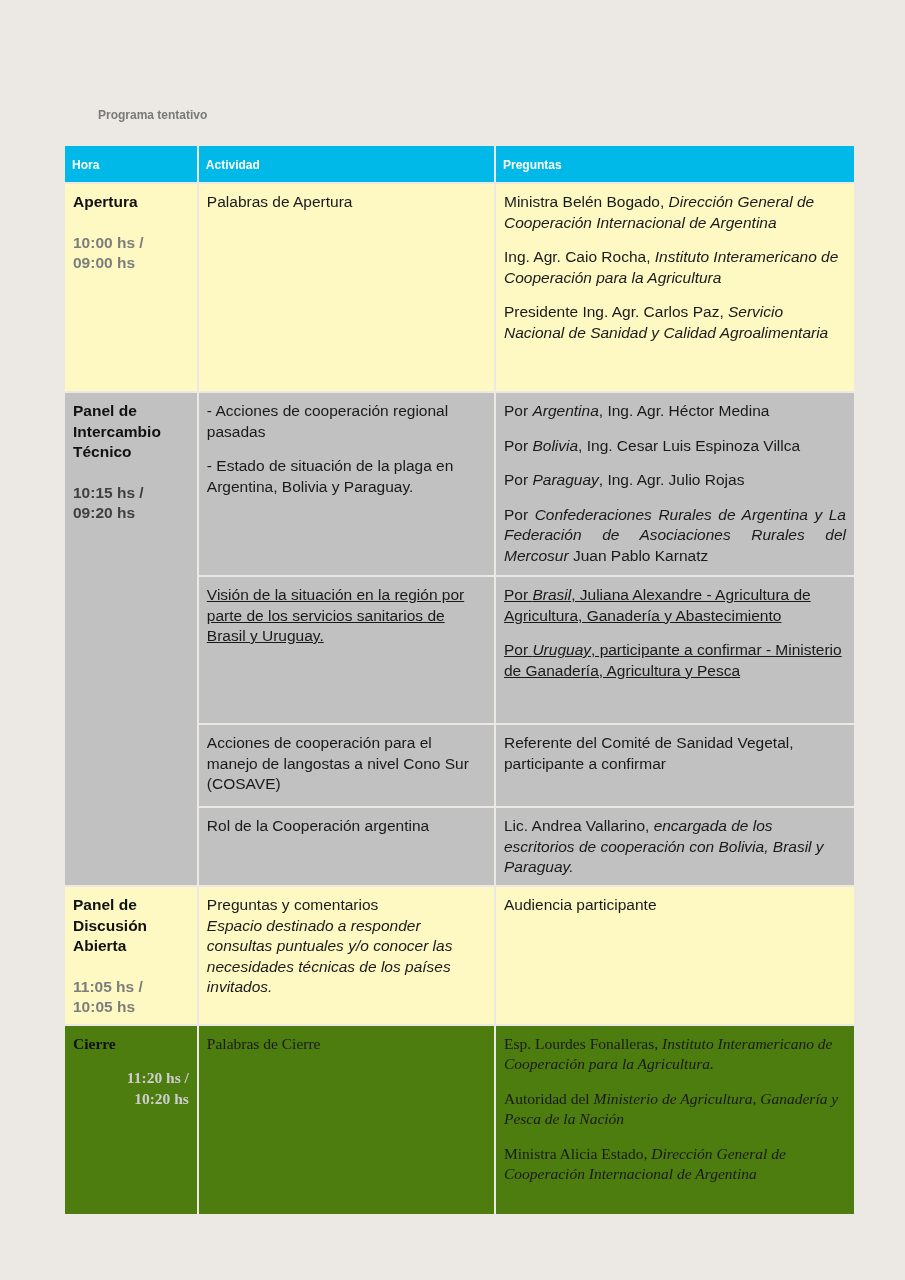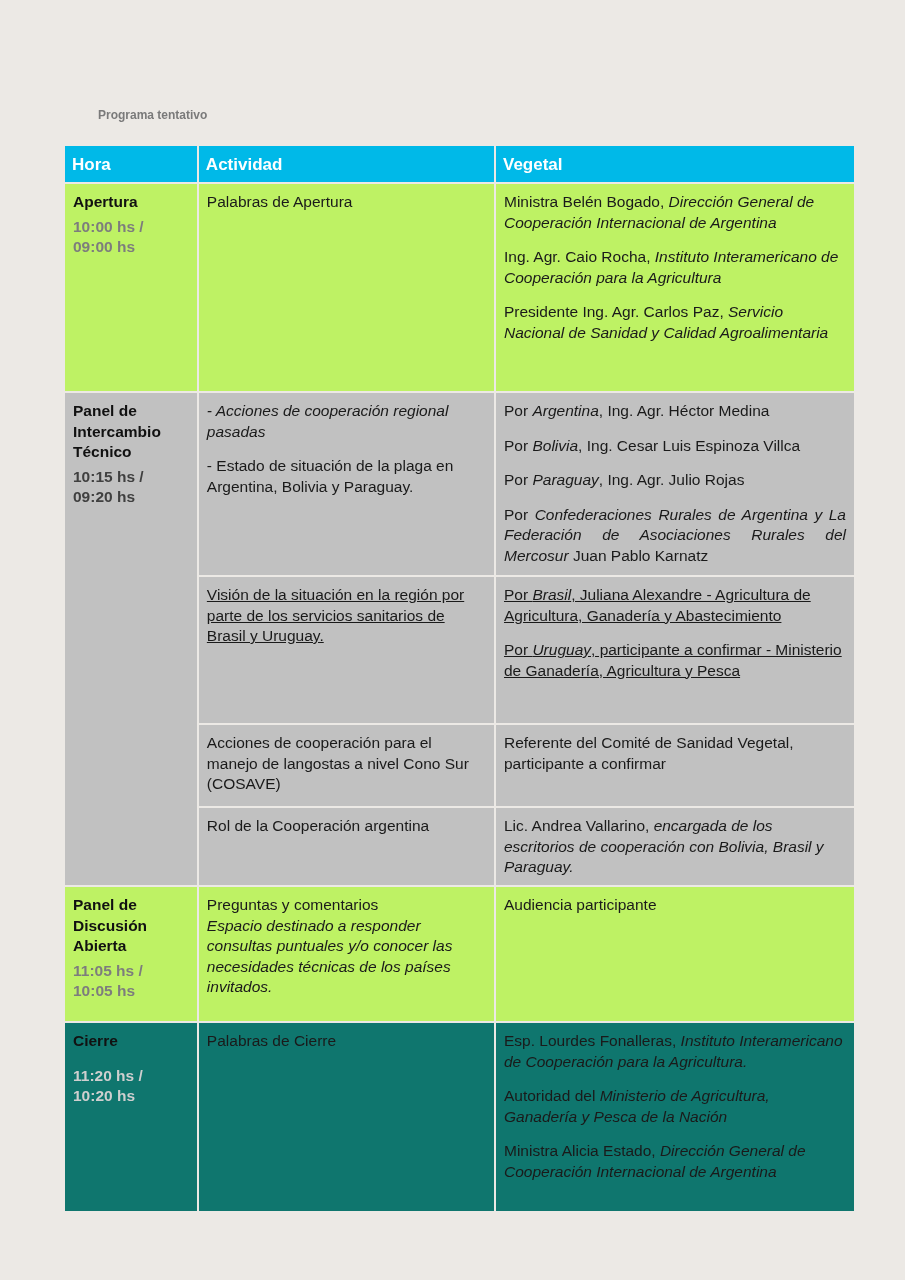--- a/index.html
+++ b/index.html
@@ -13,54 +13,54 @@
 
   table.program {
     position: absolute; left: 63px; top: 146px;
     width: 793px;
     border-collapse: separate; border-spacing: 2px 0;
     font-size: 15.5px; line-height: 20.5px;
   }
   table.program td, table.program th { vertical-align: top; text-align: left; }
 
   thead th {
-    background: #00b9e8; color: #ffffff; font-weight: bold; font-size: 17px;
+    background: #00b9e8; color: #ffffff; font-weight: bold; font-size: 12px;
     height: 38px; padding: 9px 7px 0 7px;
     border-bottom: 2px solid #ece9e5;
   }
   .col-hora { width: 132px; }
   .col-act { width: 296px; }
   .col-ora { width: 359px; }
 
   tbody td { padding: 8px 8px 6px 8px; border-bottom: 2px solid #ece9e5; }
-  tr.light td { background: #bef264; }
+  tr.light td { background: #fef9c3; }
   tr.mid td { background: #c1c1c1; }
-  tr.dark td { background: #0f766e; }
+  tr.dark td { background: #4d7c0f; font-family: Liberation Serif, serif; }
 
   .hora-name { font-weight: bold; color: #111; line-height: 20.5px; }
-  .hora-time { font-weight: bold; color: #7d7d7d; margin-top: 4px; line-height: 20.5px; }
-  tr.dark .hora-time { color: #cfcfcf; }
+  .hora-time { font-weight: bold; color: #7d7d7d; margin-top: 20px; line-height: 20.5px; }
+  tr.dark .hora-time { color: #cfcfcf; text-align: right; }
   tr.mid .hora-time { color: #404040; }
 
   .just { text-align: justify; }
   .para { margin-bottom: 14px; }
   .para:last-child { margin-bottom: 0; }
   em { font-style: italic; }
 </style>
 </head>
 <body>
 
 <div class="page-title">Programa tentativo</div>
 
 <table class="program">
   <thead>
     <tr>
       <th class="col-hora">Hora</th>
       <th class="col-act">Actividad</th>
-      <th class="col-ora">Vegetal</th>
+      <th class="col-ora">Preguntas</th>
     </tr>
   </thead>
   <tbody>
 
     <tr class="light" style="height:209px;">
       <td>
         <div class="hora-name">Apertura</div>
         <div class="hora-time">
           <div>10:00 hs /</div>
           <div>09:00 hs</div>
@@ -82,21 +82,21 @@
           <div>Panel de</div>
           <div>Intercambio</div>
           <div>Técnico</div>
         </div>
         <div class="hora-time">
           <div>10:15 hs /</div>
           <div>09:20 hs</div>
         </div>
       </td>
       <td>
-        <div class="para" style="font-style:italic;">- Acciones de cooperación regional pasadas</div>
+        <div class="para" style="">- Acciones de cooperación regional pasadas</div>
         <div>- Estado de situación de la plaga en Argentina,  Bolivia y  Paraguay.</div>
       </td>
       <td>
         <div class="para"><span>Por </span><em>Argentina</em><span>, Ing. Agr.  Héctor Medina</span></div>
         <div class="para"><span>Por </span><em>Bolivia</em><span>, Ing. Cesar Luis Espinoza Villca</span></div>
         <div class="para"><span>Por </span><em>Paraguay</em><span>, Ing. Agr. Julio Rojas</span></div>
         <div class="para just"><span>Por </span><em>Confederaciones Rurales de Argentina y La Federación de Asociaciones Rurales del Mercosur</em><span>  Juan Pablo Karnatz</span></div>
       </td>
     </tr>
     <tr class="mid" style="height:148px;text-decoration:underline;">

